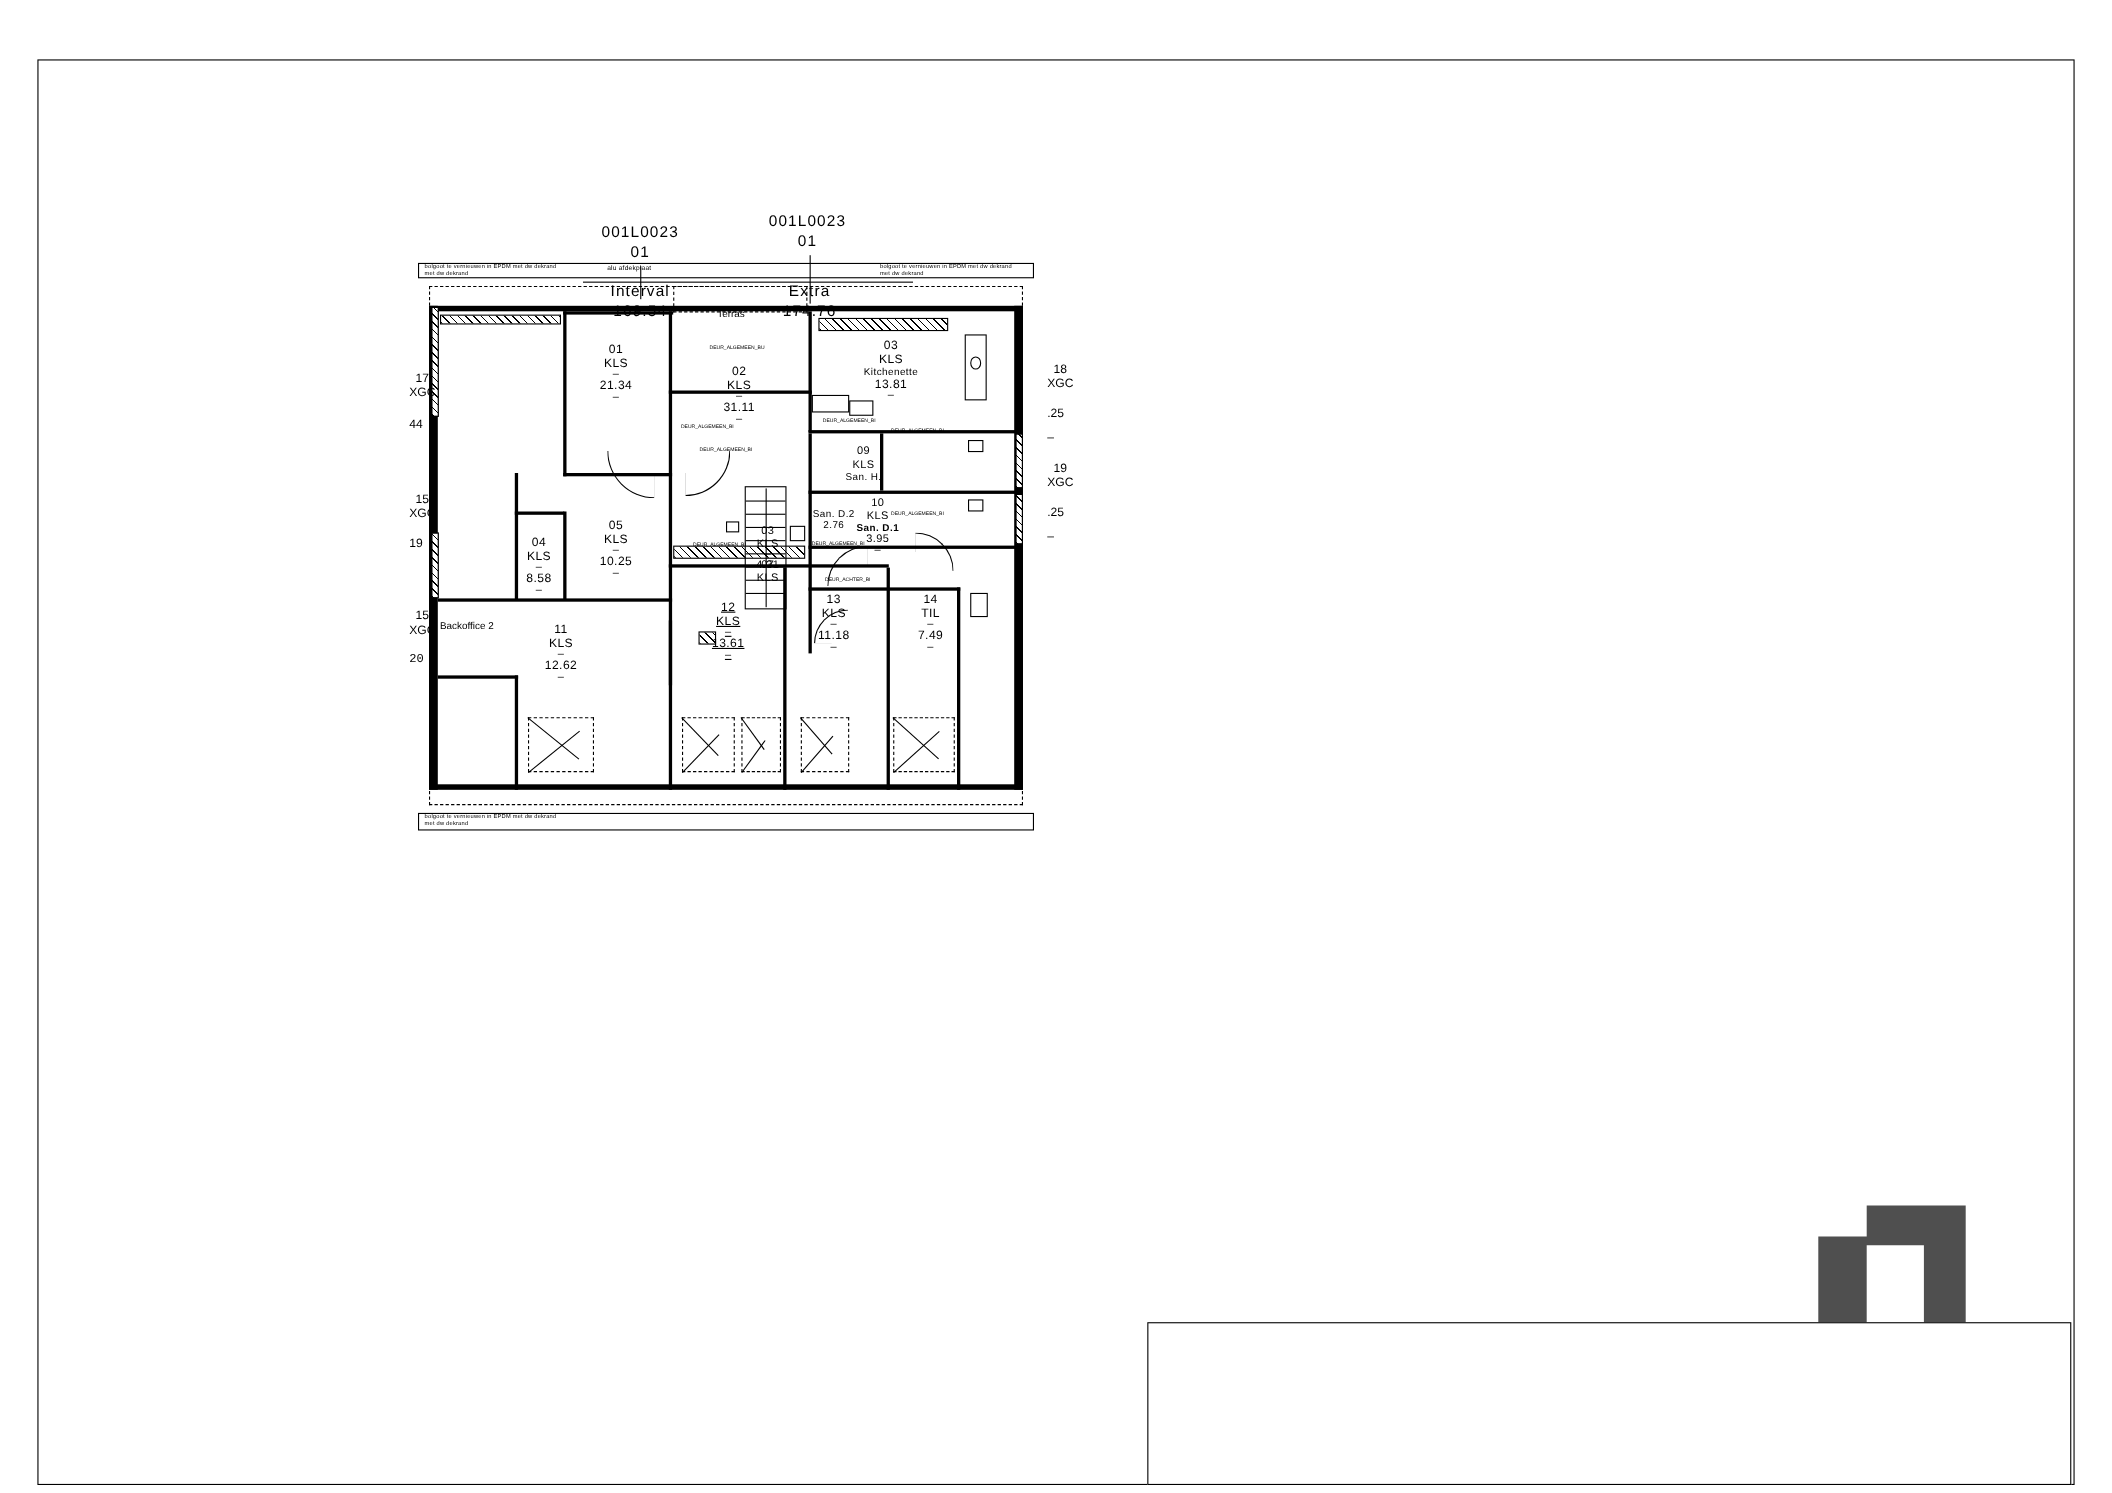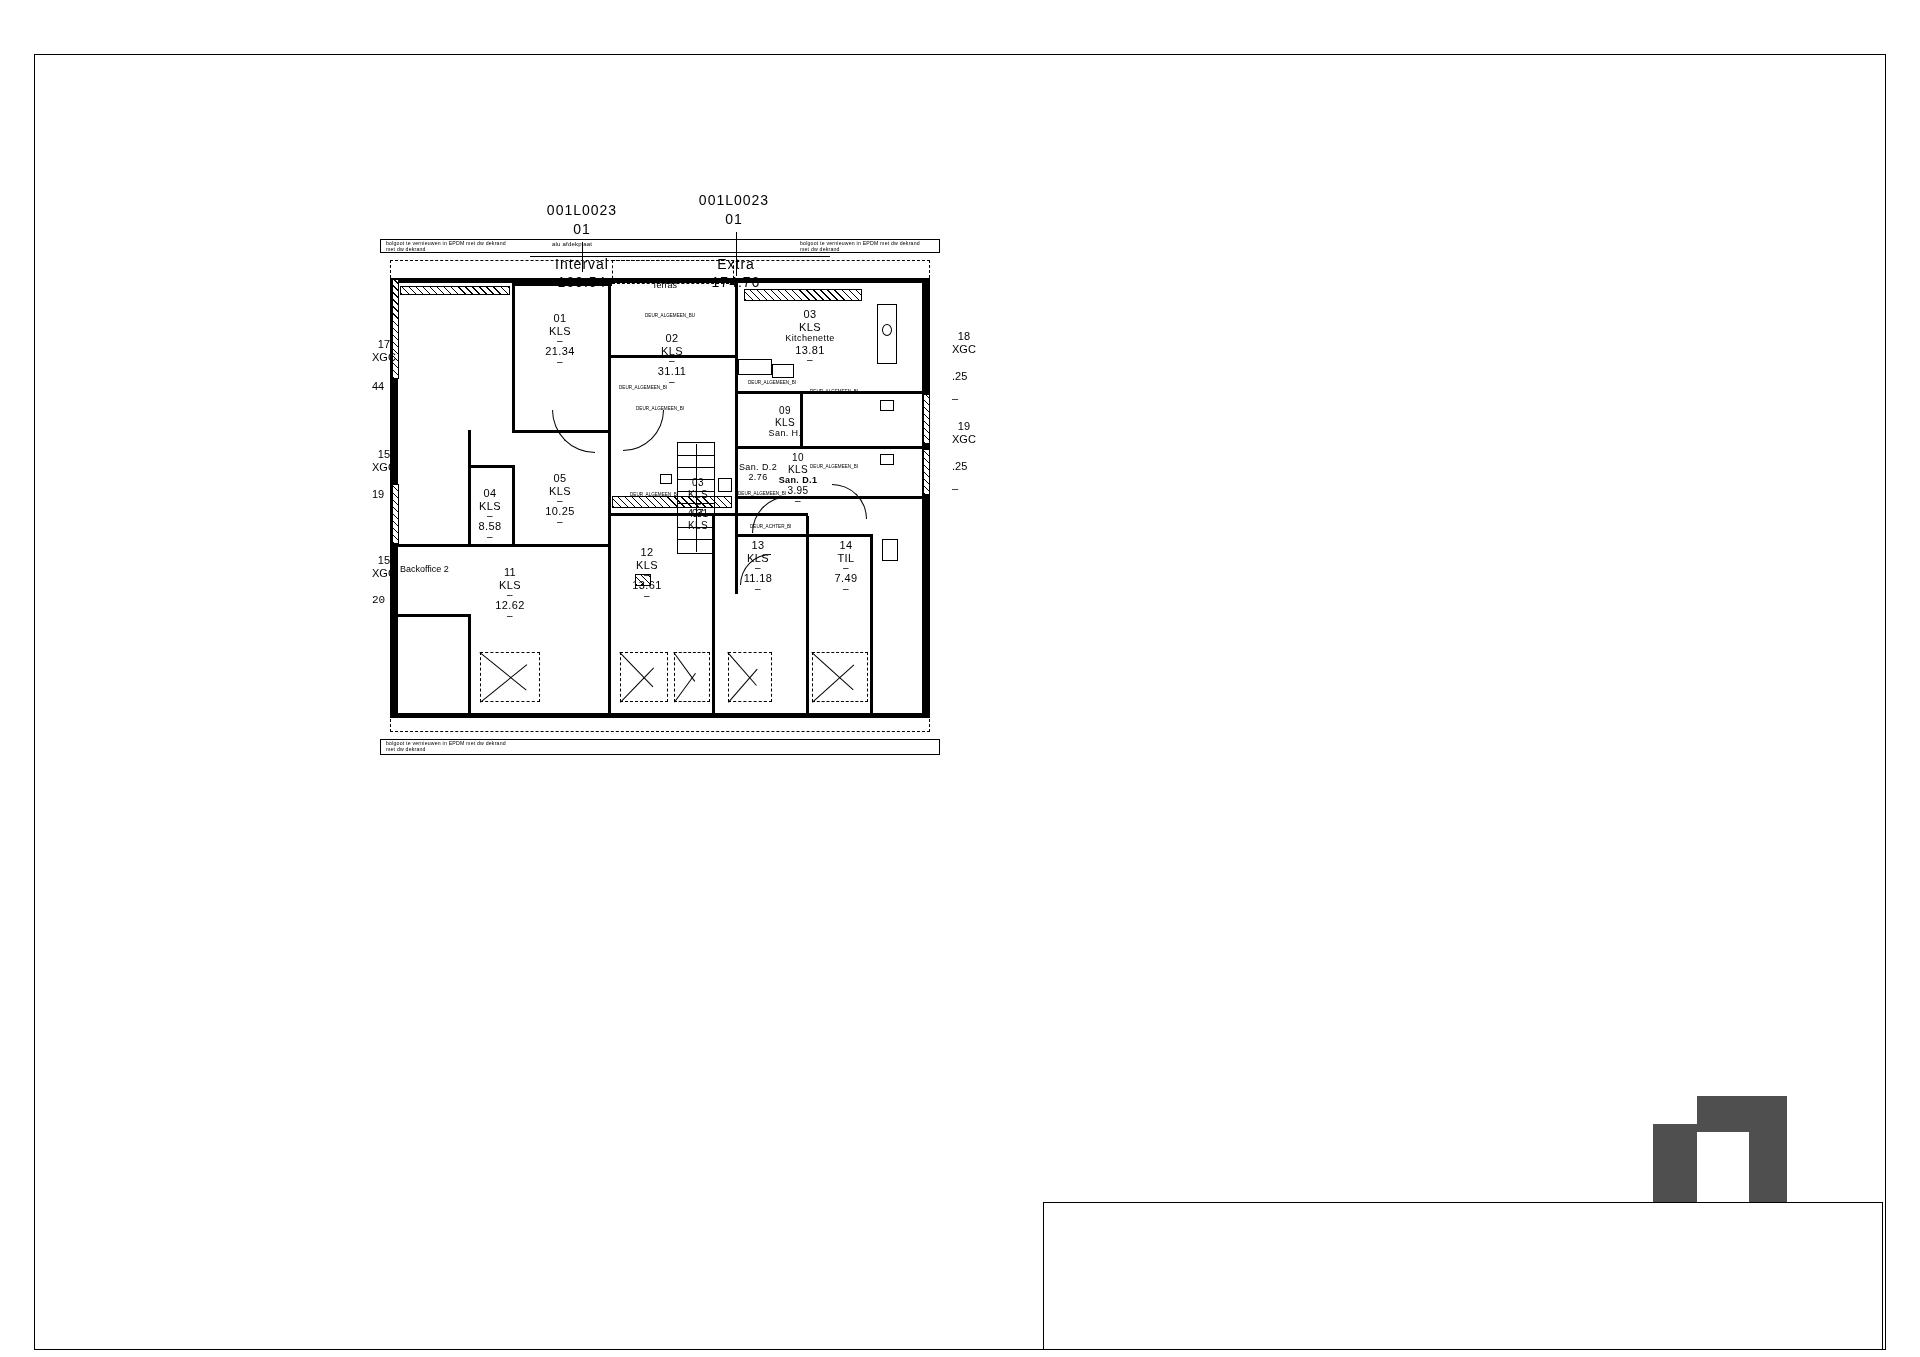--- a/index.html
+++ b/index.html
@@ -428,21 +428,21 @@
 
     <div class="lbl" style="left:20px; top:330px; font-size:9px;">Backoffice 2</div>
     <div class="lbl room-lbl" style="left:130px; top:332px;">
       <span class="num">11</span>
       <span class="kls">KLS</span>
       <span class="dashline">–</span>
       <span class="area">12.62</span>
       <span class="dashline">–</span>
     </div>
 
-    <div class="lbl room-lbl" style="left:267px; top:312px;">
+    <div class="lbl room-lbl" style="left:282px; top:312px;text-decoration:underline;">
       <span class="num">12</span>
       <span class="kls">KLS</span>
       <span class="dashline">–</span>
       <span class="area">13.61</span>
       <span class="dashline">–</span>
     </div>
 
     <div class="lbl room-lbl" style="left:378px; top:305px;">
       <span class="num">13</span>
       <span class="kls">KLS</span>

